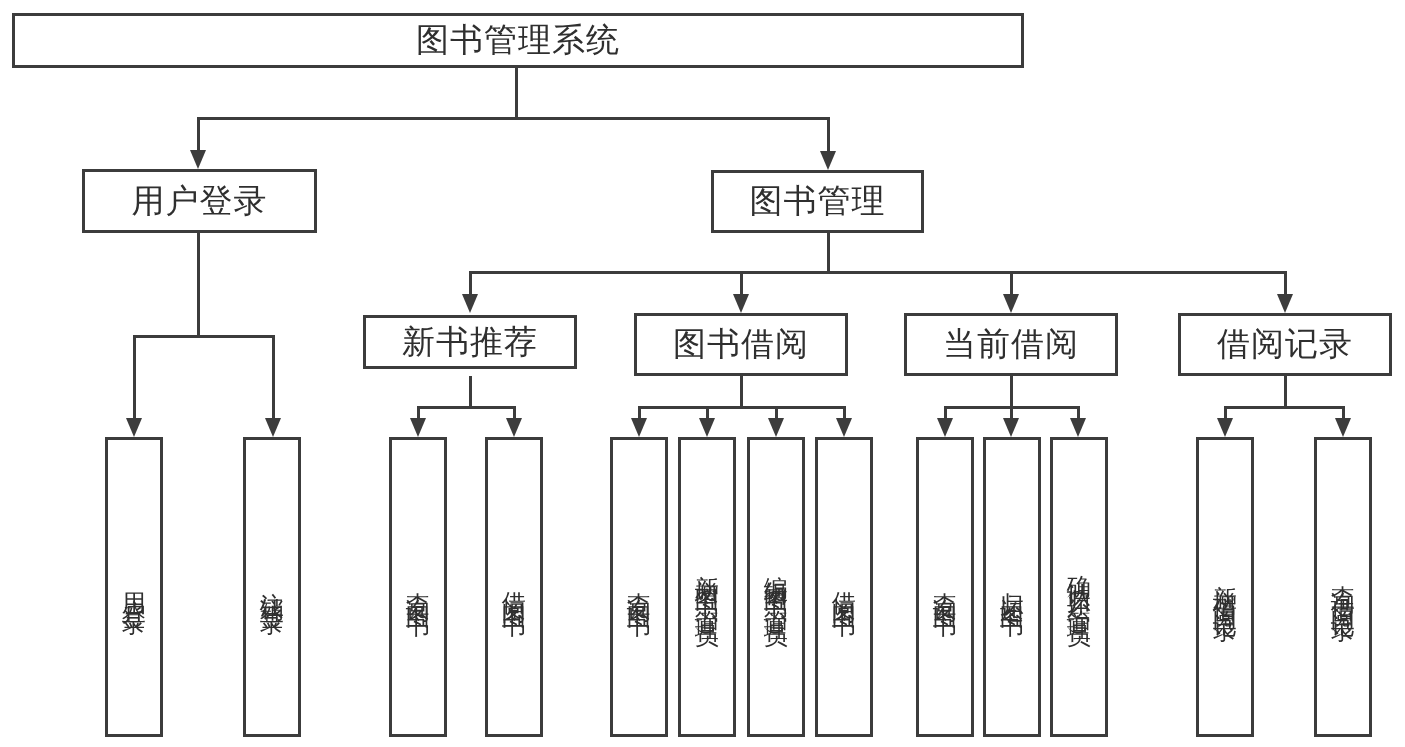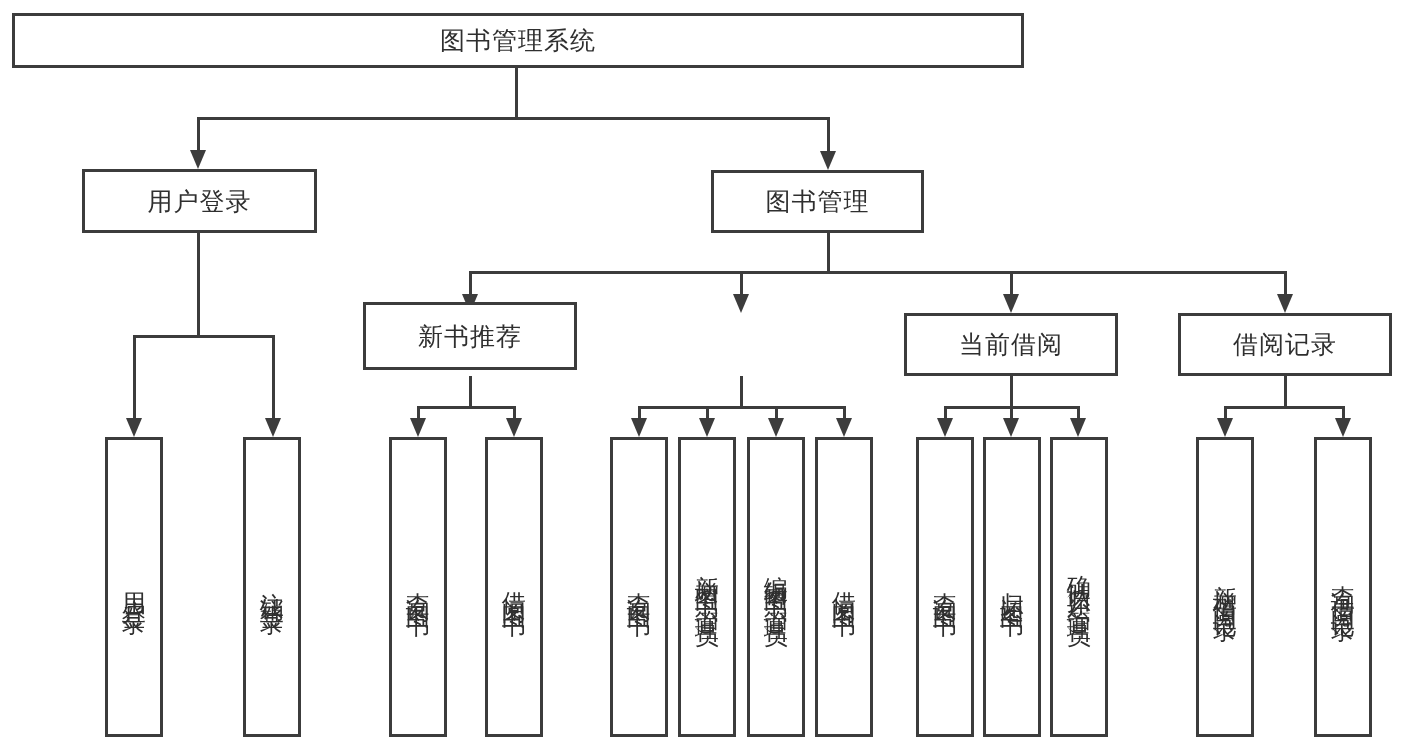--- a/index.html
+++ b/index.html
@@ -5,21 +5,21 @@
   html,body{margin:0;padding:0;background:#ffffff;}
   .canvas{
     position:relative;width:1405px;height:747px;background:#ffffff;overflow:hidden;
     font-family:"Liberation Sans","DejaVu Sans",sans-serif;
   }
   .box{
     position:absolute;box-sizing:border-box;background:#ffffff;
     border:3px solid #3c3c3c;color:#2f2f2f;
     display:flex;align-items:center;justify-content:center;
   }
-  .hbox span{font-size:25px;letter-spacing:1px;white-space:nowrap;}
+  .hbox span{font-size:33px;letter-spacing:1px;white-space:nowrap;}
   .vbox{width:58px;top:437px;height:300px;}
   .vbox span{
     writing-mode:vertical-rl;text-orientation:mixed;
     font-size:24px;letter-spacing:7px;line-height:1.15;white-space:nowrap;
   }
   .vline{position:absolute;width:3px;background:#3c3c3c;}
   .hline{position:absolute;height:3px;background:#3c3c3c;}
   .arrow{
     position:absolute;width:0;height:0;
     border-left:8px solid transparent;border-right:8px solid transparent;
@@ -98,22 +98,25 @@
     <span>图书管理系统</span>
   </div>
 
   <div class="box hbox" style="left:82px;top:169px;width:235px;height:64px">
     <span>用户登录</span>
   </div>
   <div class="box hbox" style="left:711px;top:170px;width:213px;height:63px">
     <span>图书管理</span>
   </div>
 
-  <div class="box hbox" style="left:363px;top:302px;width:214px;height:68px">
+  <div class="box hbox" style="left:363px;top:315px;width:214px;height:54px">
     <span>新书推荐</span>
+  </div>
+  <div class="box hbox" style="left:634px;top:313px;width:214px;height:63px">
+    <span>图书借阅</span>
   </div>
   <div class="box hbox" style="left:904px;top:313px;width:214px;height:63px">
     <span>当前借阅</span>
   </div>
   <div class="box hbox" style="left:1178px;top:313px;width:214px;height:63px">
     <span>借阅记录</span>
   </div>
 
   <div class="box vbox" style="left:105px">
     <span>用户登录</span>

